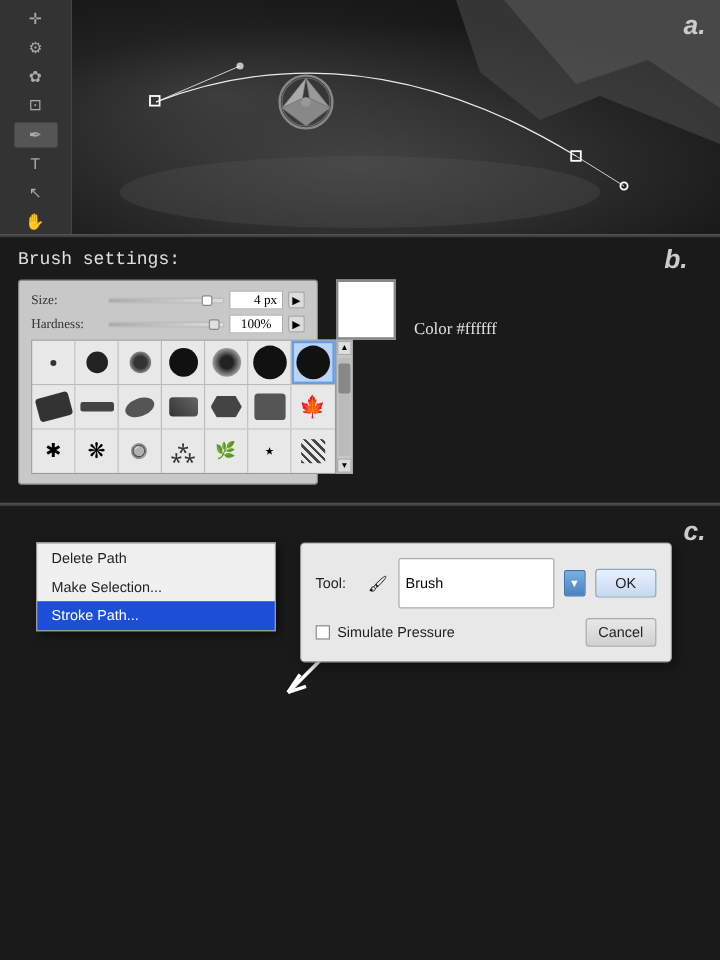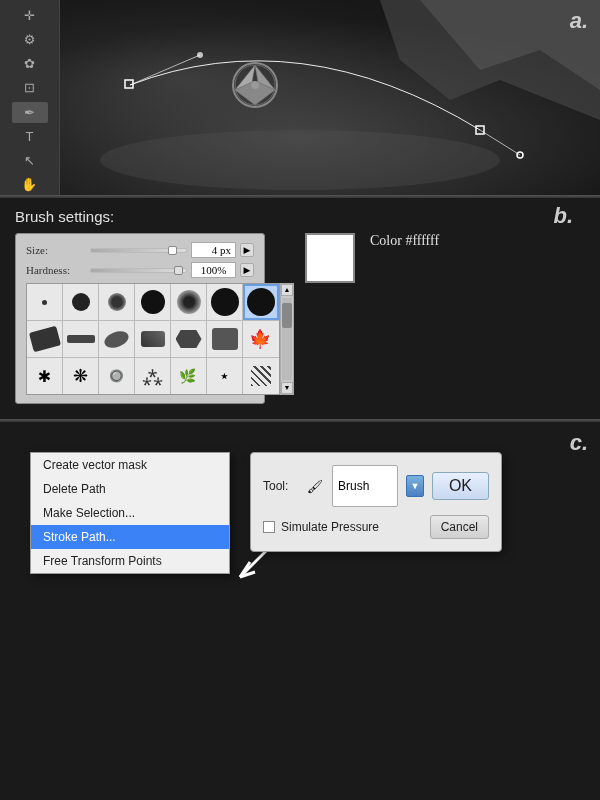--- a/index.html
+++ b/index.html
@@ -103,20 +103,21 @@
 
     .tool-item.active {
       background: #555;
     }
 
     .section-b-header {
       color: #e0e0e0;
       font-size: 15px;
       margin-bottom: 8px;
       font-weight: normal;
+      font-family: Liberation Mono, monospace;
     }
 
     .label-b {
       position: absolute;
       right: 12px;
       color: #ccc;
       font-size: 22px;
       font-style: italic;
       font-weight: bold;
     }
@@ -131,23 +132,22 @@
     .brush-panel {
       width: 250px;
       background: #c8c8c8;
       border: 1px solid #888;
       border-radius: 3px;
       padding: 8px 10px;
     }
 
     .color-swatch-area {
       display: flex;
-      align-items: flex-start;
+      align-items: flex-end;
       gap: 15px;
-      margin-left: 25px;
     }
 
     .color-swatch {
       width: 50px;
       height: 50px;
       background: white;
       border: 2px solid #888;
     }
 
     .color-label {
@@ -202,35 +202,35 @@
     }
 
     .menu-item {
       padding: 5px 12px;
       color: #222;
       cursor: pointer;
       white-space: nowrap;
     }
 
     .menu-item.selected {
-      background: #3b82f6;
+      background: #1d4ed8;
       color: white;
     }
 
     .menu-item.disabled {
       color: #aaa;
       cursor: default;
     }
 
     
     .stroke-dialog {
       position: absolute;
       left: 250px;
       top: 30px;
-      width: 252px;
+      width: 310px;
       background: #e8e8e8;
       border: 1px solid #999;
       border-radius: 4px;
       box-shadow: 3px 3px 10px rgba(0,0,0,0.4);
       padding: 12px;
       z-index: 10;
     }
 
     .dialog-row {
       display: flex;
@@ -266,21 +266,21 @@
       color: white;
       font-size: 9px;
       cursor: pointer;
     }
 
     .dialog-btn-ok {
       background: linear-gradient(to bottom, #e8f0ff, #c8d8f0);
       border: 1px solid #8ab;
       border-radius: 3px;
       padding: 4px 16px;
-      font-size: 16px;
+      font-size: 12px;
       cursor: pointer;
       color: #222;
     }
 
     .dialog-btn-cancel {
       background: linear-gradient(to bottom, #e8e8e8, #d0d0d0);
       border: 1px solid #aaa;
       border-radius: 3px;
       padding: 4px 10px;
       font-size: 12px;
@@ -584,25 +584,23 @@
     </div>
   </div>
 </div>
 
 <div class="divider" style="margin-top:5px;"></div>
 
 <div id="section-c">
   <div class="label-c">c.</div>
 
   <div class="context-menu">
-    <div class="menu-item">Create vector mask</div>
     <div class="menu-item">Delete Path</div>
     <div class="menu-item">Make Selection...</div>
     <div class="menu-item selected">Stroke Path...</div>
-    <div class="menu-item">Free Transform Points</div>
   </div>
 
   <div style="position:absolute; left:225px; top:95px; z-index:5;">
     <svg width="80" height="80" viewBox="0 0 80 80">
       <path d="M 65 10 L 15 60" stroke="white" stroke-width="3" fill="none"></path>
       <path d="M 15 60 L 25 45 M 15 60 L 30 55" stroke="white" stroke-width="3" fill="none"></path>
     </svg>
   </div>
 
   <div class="stroke-dialog">

